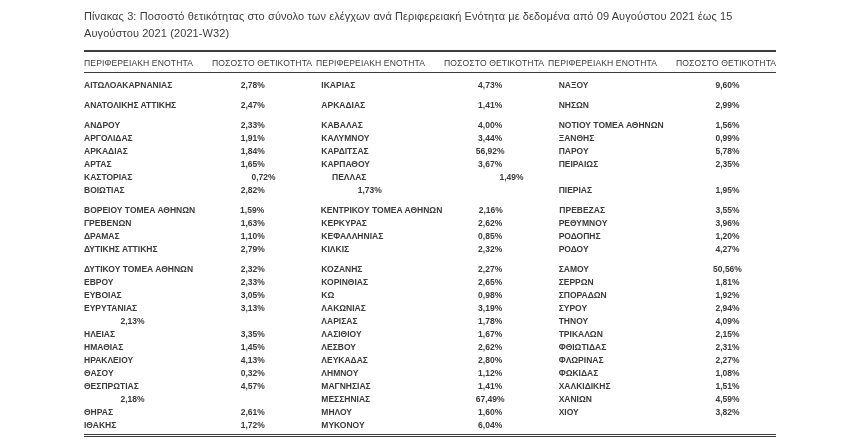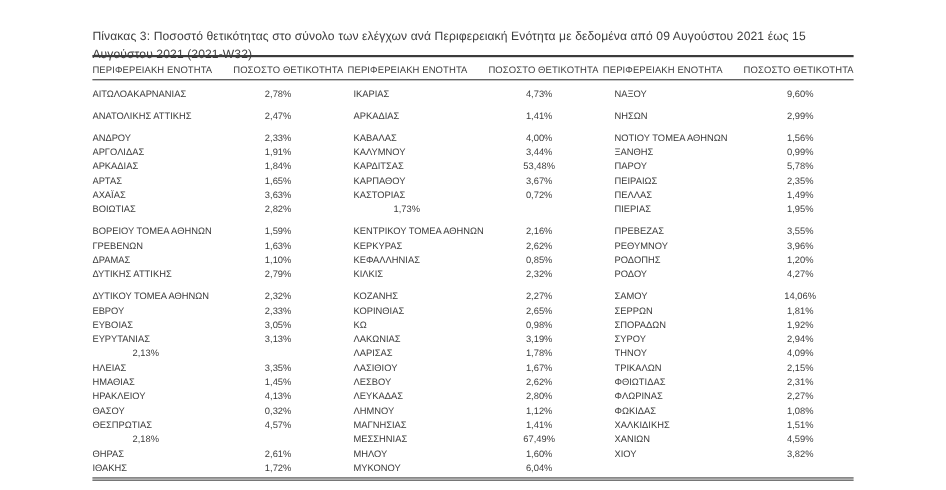--- a/index.html
+++ b/index.html
@@ -13,21 +13,21 @@
     color: #3b3b3b;
   }
   .page {
     position: relative;
     width: 860px;
     height: 445px;
   }
   .caption {
     position: absolute;
     left: 84px;
-    top: 25px;
+    top: 8px;
     width: 690px;
     font-size: 11px;
     line-height: 17px;
     color: #3d3d3d;
     letter-spacing: 0.1px;
   }
   .table {
     position: absolute;
     left: 84px;
     top: 50px;
@@ -38,20 +38,21 @@
     display: flex;
     gap: 4px;
     border-bottom: 1.2px solid #3c3c3c;
     padding: 6px 0 4px 0;
   }
   .trow {
     display: flex;
     gap: 20px;
     height: 13px;
     line-height: 13px;
+    font-weight: bold;
   }
   .rowgap {
     height: 7px;
   }
   .group {
     display: flex;
     width: 228px;
   }
   .cell {
     font-size: 8.5px;
@@ -155,21 +156,21 @@
             <div class="cell pct">0,99%</div>
           </div>
         </div>
         <div class="trow">
           <div class="group">
             <div class="cell name">ΑΡΚΑΔΙΑΣ</div>
             <div class="cell pct">1,84%</div>
           </div>
           <div class="group">
             <div class="cell name">ΚΑΡΔΙΤΣΑΣ</div>
-            <div class="cell pct">53,48%</div>
+            <div class="cell pct">56,92%</div>
           </div>
           <div class="group">
             <div class="cell name">ΠΑΡΟΥ</div>
             <div class="cell pct">5,78%</div>
           </div>
         </div>
         <div class="trow">
           <div class="group">
             <div class="cell name">ΑΡΤΑΣ</div>
             <div class="cell pct">1,65%</div>
@@ -178,24 +179,20 @@
             <div class="cell name">ΚΑΡΠΑΘΟΥ</div>
             <div class="cell pct">3,67%</div>
           </div>
           <div class="group">
             <div class="cell name">ΠΕΙΡΑΙΩΣ</div>
             <div class="cell pct">2,35%</div>
           </div>
         </div>
         <div class="trow">
           <div class="group">
-            <div class="cell name">ΑΧΑΪΑΣ</div>
-            <div class="cell pct">3,63%</div>
-          </div>
-          <div class="group">
             <div class="cell name">ΚΑΣΤΟΡΙΑΣ</div>
             <div class="cell pct">0,72%</div>
           </div>
           <div class="group">
             <div class="cell name">ΠΕΛΛΑΣ</div>
             <div class="cell pct">1,49%</div>
           </div>
         </div>
         <div class="trow">
           <div class="group">
@@ -272,21 +269,21 @@
           <div class="group">
             <div class="cell name">ΔΥΤΙΚΟΥ ΤΟΜΕΑ ΑΘΗΝΩΝ</div>
             <div class="cell pct">2,32%</div>
           </div>
           <div class="group">
             <div class="cell name">ΚΟΖΑΝΗΣ</div>
             <div class="cell pct">2,27%</div>
           </div>
           <div class="group">
             <div class="cell name">ΣΑΜΟΥ</div>
-            <div class="cell pct">14,06%</div>
+            <div class="cell pct">50,56%</div>
           </div>
         </div>
         <div class="trow">
           <div class="group">
             <div class="cell name">ΕΒΡΟΥ</div>
             <div class="cell pct">2,33%</div>
           </div>
           <div class="group">
             <div class="cell name">ΚΟΡΙΝΘΙΑΣ</div>
             <div class="cell pct">2,65%</div>

